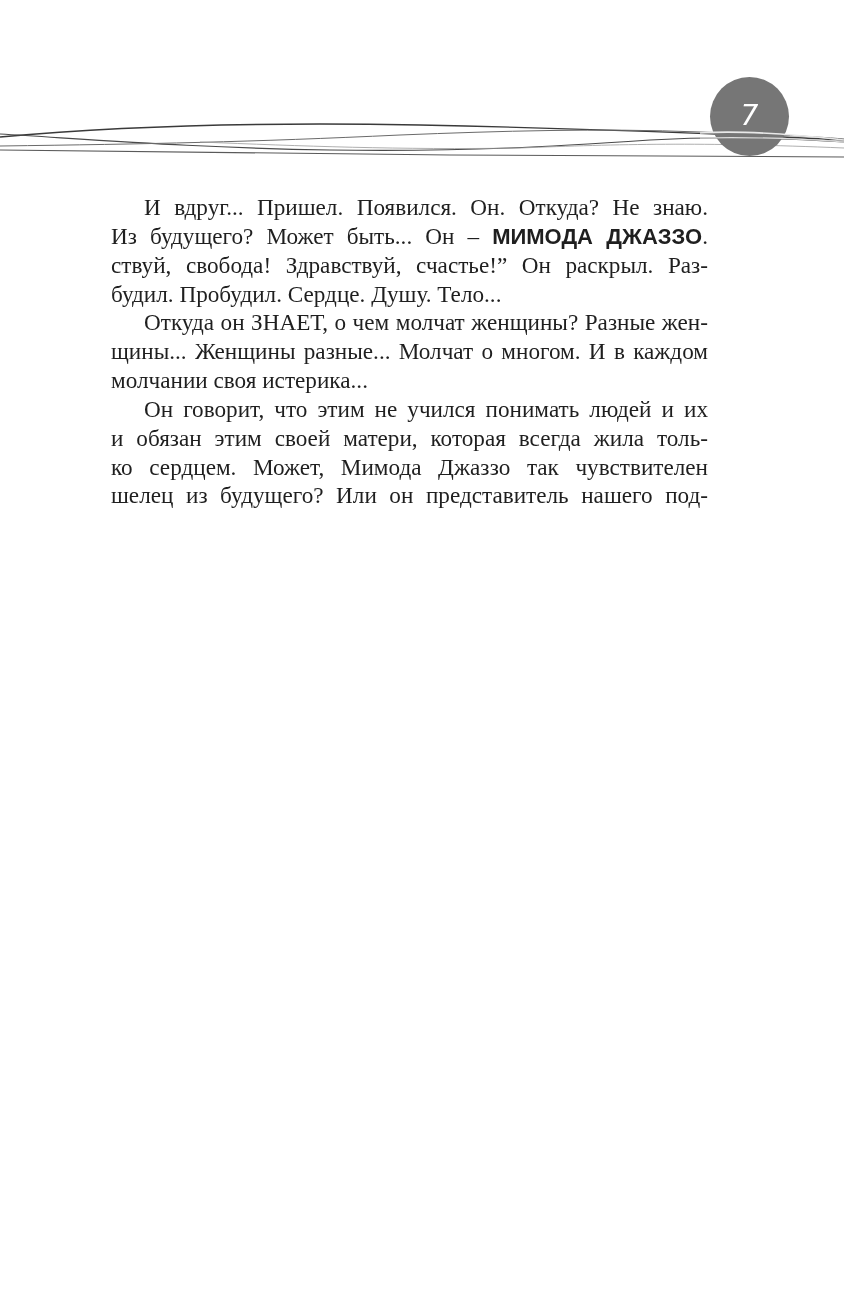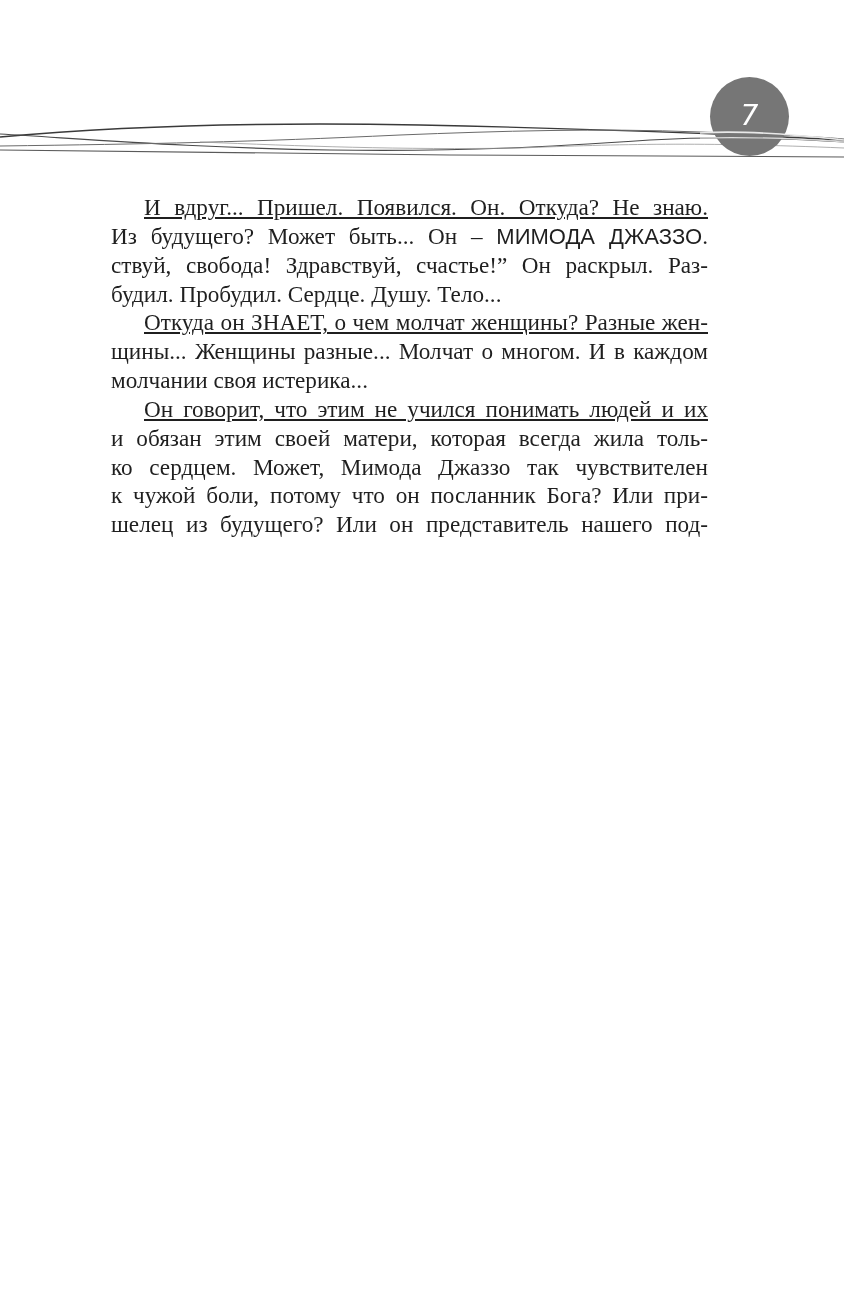--- a/index.html
+++ b/index.html
@@ -65,24 +65,23 @@
       white-space: nowrap;
       text-align: justify;
       text-align-last: justify;
       height: 28.85px;
     }
     .line.last {
       text-align-last: left;
     }
     .line.indent {
       padding-left: 33px;
-      text-decoration: underline;
     }
     .bold {
-      font-weight: normal;
+      font-weight: bold;
       font-family: "Liberation Sans", "DejaVu Sans", sans-serif;
       font-size: 22px;
       margin-top: 24px;
     }
   </style>
 </head>
 <body>
 
 <svg class="header-decoration" viewBox="0 0 844 50" preserveAspectRatio="none">
   <path d="M0,17 C120,6 260,2 420,5 C560,8 690,12 844,20" fill="none" stroke="#3a3a3a" stroke-width="1.4"></path>
@@ -113,16 +112,15 @@
   <div>
     <span class="line indent">Откуда он ЗНАЕТ, о чем молчат женщины? Разные жен-</span>
     <span class="line">щины... Женщины разные... Молчат о многом. И в каждом</span>
     <span class="line last">молчании своя истерика...</span>
   </div>
 
   <div>
     <span class="line indent">Он говорит, что этим не учился понимать людей и их</span>
     <span class="line">и обязан этим своей матери, которая всегда жила толь-</span>
     <span class="line">ко сердцем. Может, Мимода Джаззо так чувствителен</span>
-    <span class="line">к чужой боли, потому что он посланник Бога? Или при-</span>
     <span class="line">шелец из будущего? Или он представитель нашего под-</span>
   </div>
 </div>
 
 </body></html>

